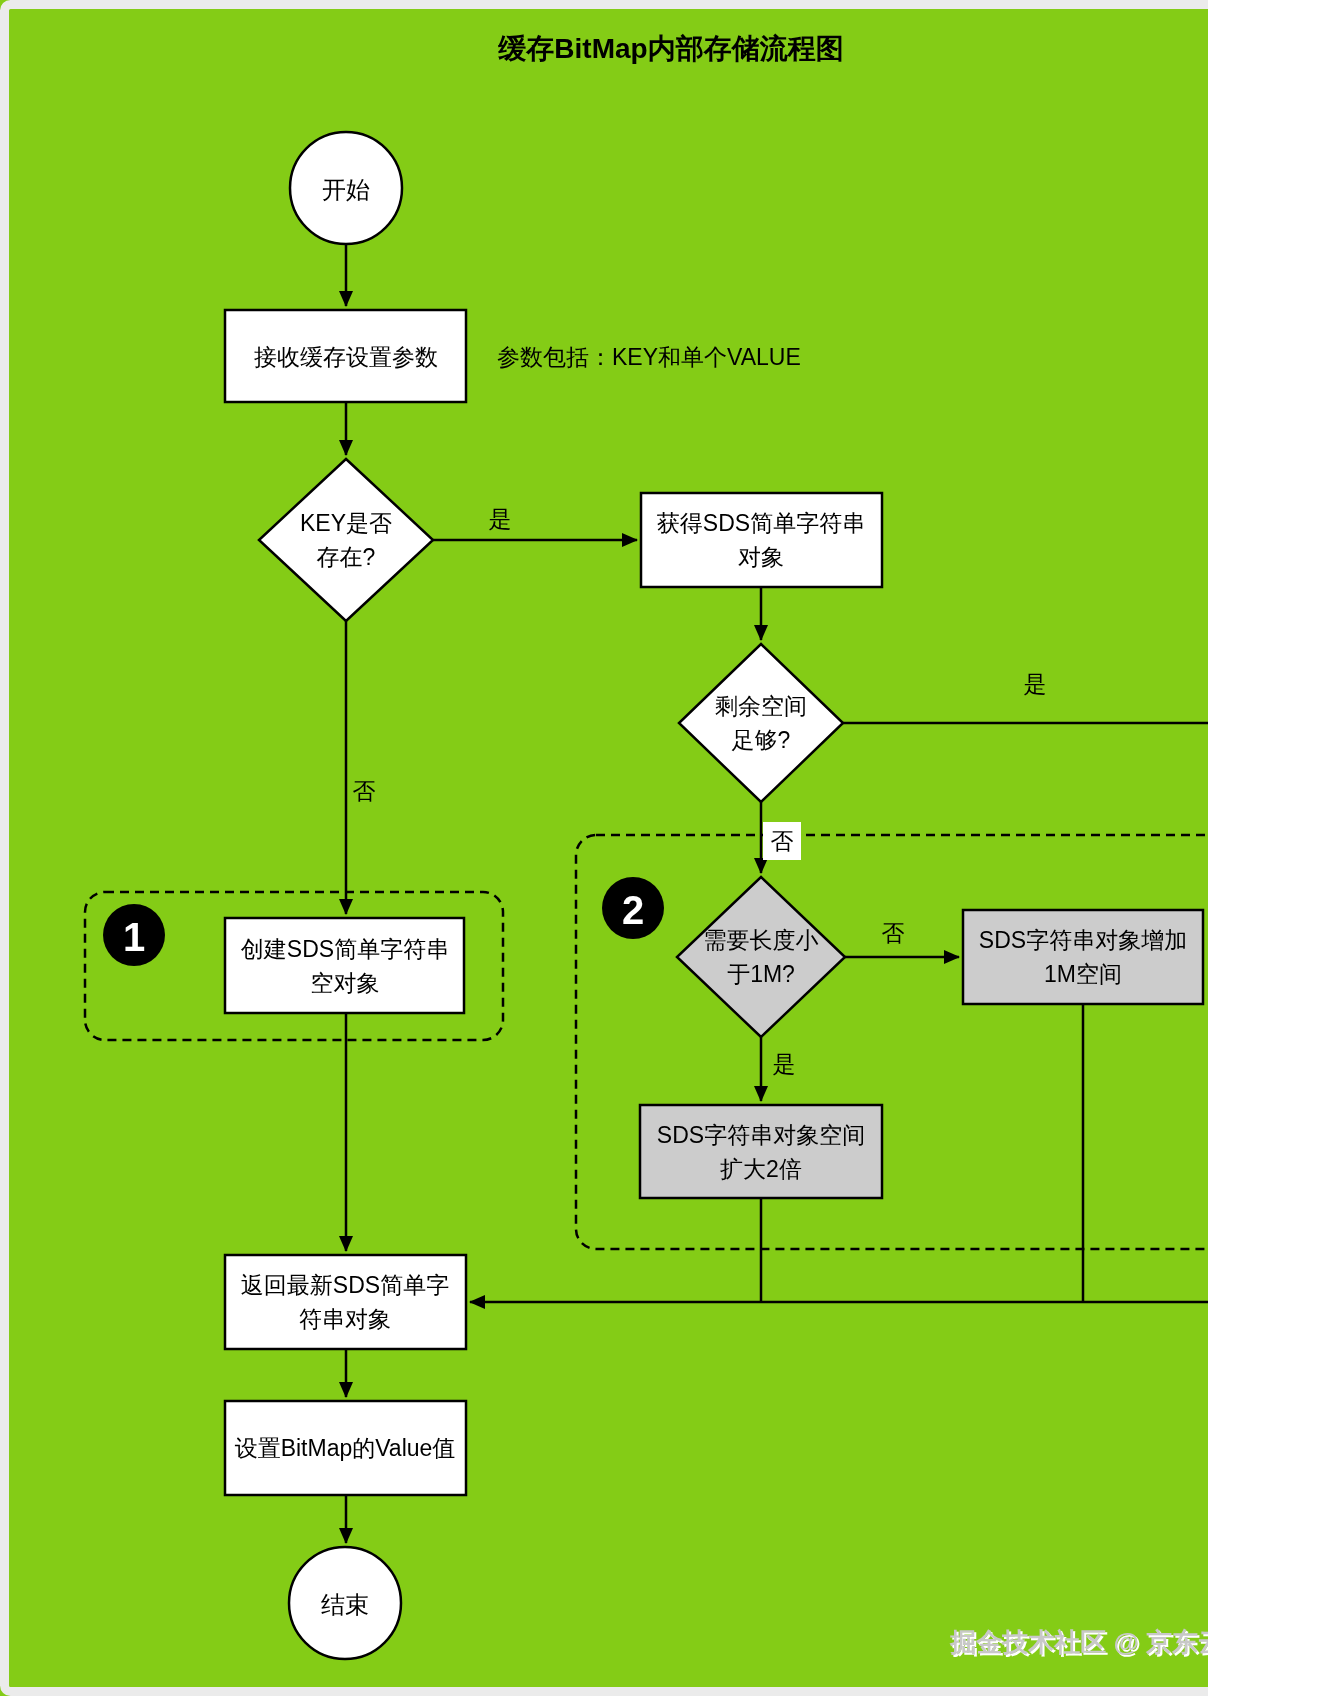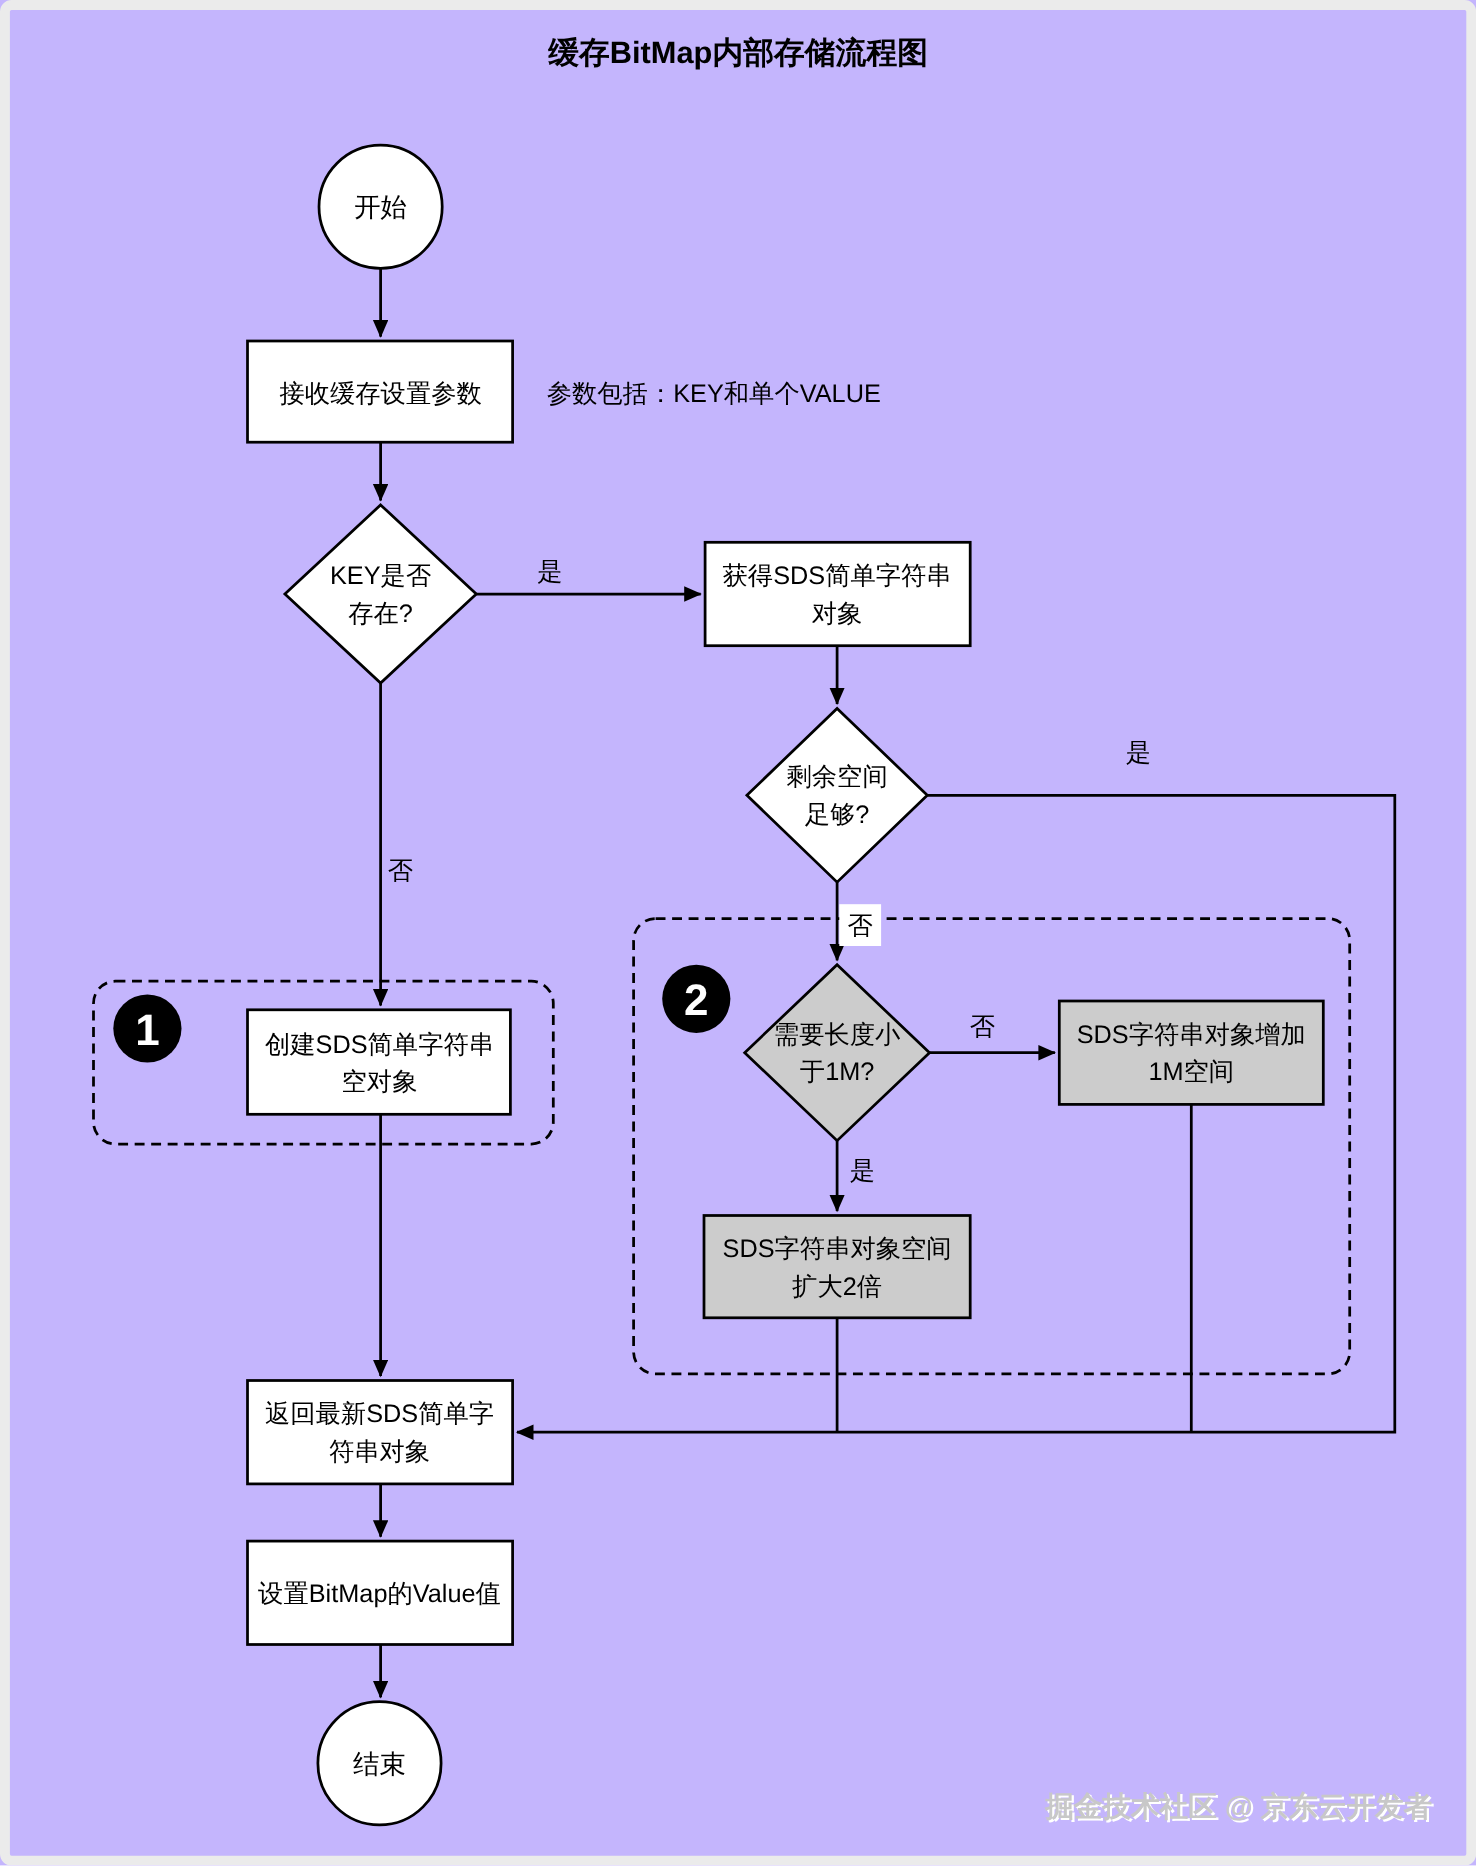--- a/index.html
+++ b/index.html
@@ -1,16 +1,16 @@
 <!DOCTYPE html>
 <html><head>
 <meta charset="utf-8">
 <style>
   html,body{margin:0;padding:0;background:#ffffff;}
-  .page{position:relative;width:1342px;height:1696px;background:#c4b5fd;overflow:hidden;text-align:center;}
+  .page{position:relative;width:1208px;height:1696px;background:#84cc16;overflow:hidden;text-align:center;}
   svg{display:block;}
   text{font-family:"Liberation Sans",sans-serif;fill:#000000;}
   .node-text{font-size:23px;}
   .label-text{font-size:23px;}
   .title-text{font-size:28px;font-weight:bold;}
   .badge-text{font-size:40px;font-weight:bold;fill:#ffffff;}
   .terminal-text{font-size:24px;}
   .watermark-gray{font-size:26px;font-weight:bold;fill:#c8c8c8;}
   .watermark-white{font-size:26px;font-weight:bold;fill:#ffffff;}
   .shape{fill:#ffffff;stroke:#000000;stroke-width:2.5;}

